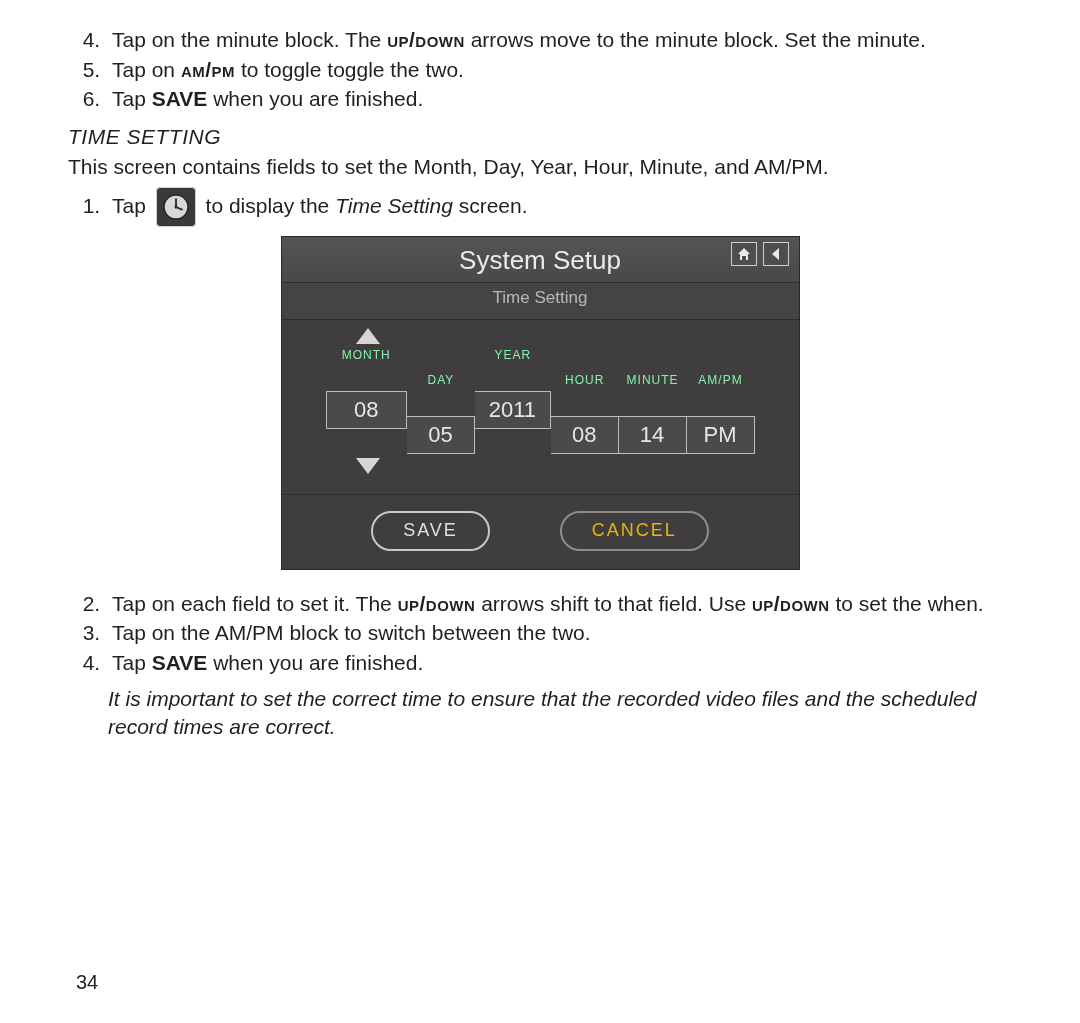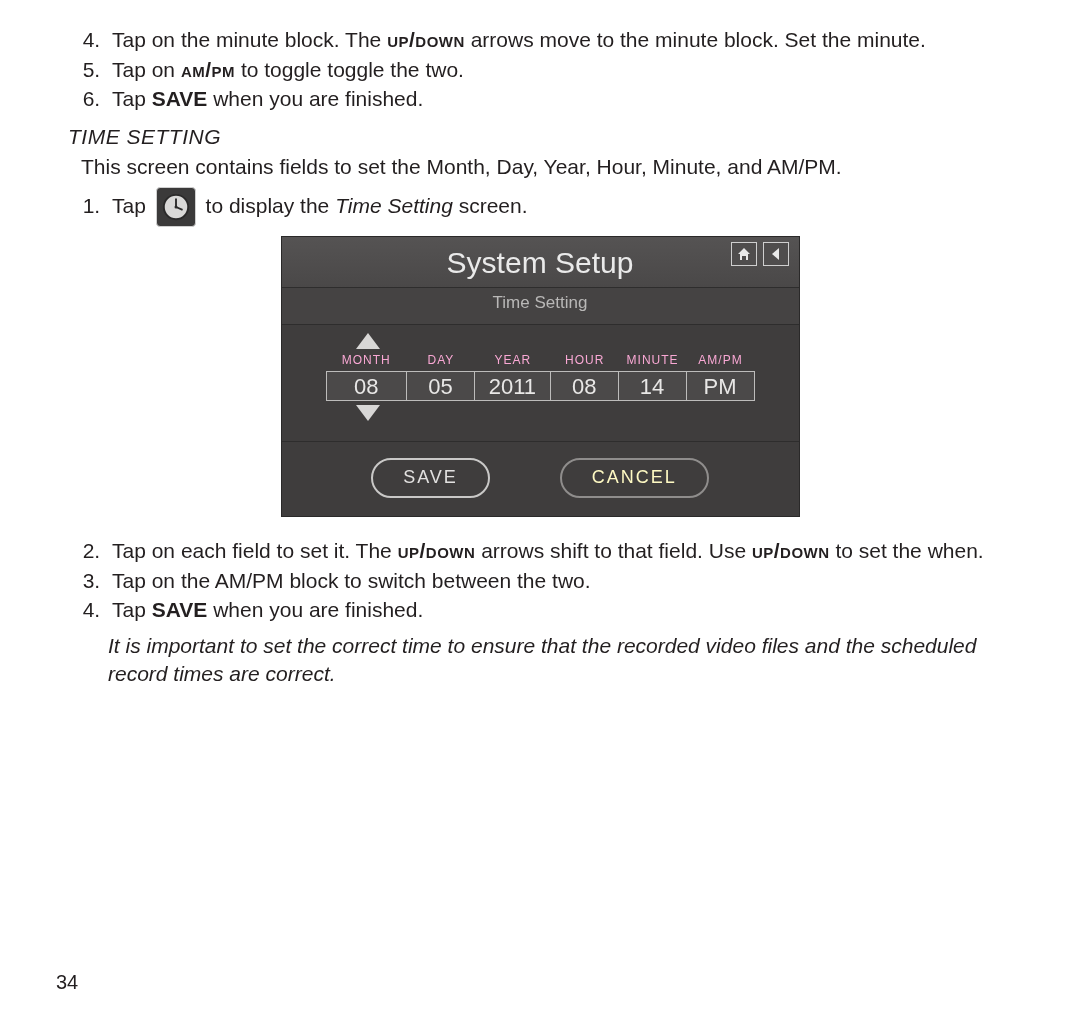--- a/index.html
+++ b/index.html
@@ -14,21 +14,21 @@
     line-height: 1.32;
     padding: 26px 68px 0 68px;
     position: relative;
   }
   ol.steps { margin: 0 0 8px 14px; padding: 0 0 0 24px; }
   ol.steps li { padding-left: 6px; margin-bottom: 2px; }
   .sc { font-weight: 700; font-variant: small-caps; letter-spacing: .5px; }
   .bold { font-weight: 700; }
   .ital { font-style: italic; }
   .section-head { font-style: italic; letter-spacing: .5px; margin: 10px 0 2px 0; }
-  .para { margin: 0 0 6px 13px; }
+  .para { margin: 0 0 6px 0; }
 
   .icon-wrap {
     display: inline-block;
     vertical-align: middle;
     margin: 0 4px;
   }
   .clock-icon {
     width: 40px; height: 40px;
     background: #3b3a3a;
     border: 1px solid #d0d0d0;
@@ -49,21 +49,21 @@
   }
   .shot-top {
     background: linear-gradient(#555353,#4a4848);
     padding: 6px 10px 4px 10px;
     display: flex;
     align-items: center;
     justify-content: center;
     position: relative;
     border-bottom: 1px solid #2e2d2d;
   }
-  .shot-title { font-size: 30px; color: #eaeaea; }
+  .shot-title { font-size: 26px; color: #eaeaea; }
   .shot-top-icons { position: absolute; right: 10px; top: 5px; display: flex; gap: 6px; }
   .mini-btn {
     width: 26px; height: 24px;
     border: 1px solid #cfcfcf;
     display: flex; align-items: center; justify-content: center;
     background: #4f4d4d;
   }
   .mini-btn svg { width: 16px; height: 16px; fill: #e9e9e9; }
 
   .shot-sub {
@@ -76,49 +76,49 @@
   }
 
   .picker-area { padding: 4px 44px 16px 44px; }
   .arrow-row { height: 24px; display:flex; }
   .arrow-cell { width: 74px; display:flex; align-items:center; justify-content:center; }
   .arrow-cell:first-child { width: 84px; }
   .tri-up, .tri-down { width:0; height:0; }
   .tri-up   { border-left:12px solid transparent; border-right:12px solid transparent; border-bottom:16px solid #d8d7d6; }
   .tri-down { border-left:12px solid transparent; border-right:12px solid transparent; border-top:16px solid #d8d7d6; }
 
-  .labels-row { display:flex; font-size:12px; letter-spacing:1px; color:#f9a8d4; }
+  .labels-row { display:flex; font-size:12px; letter-spacing:1px; color:#86efac; }
   .labels-row span { text-align:center; }
   .col-month { width:84px; }
-  .col-std   { width:70px; }
+  .col-std   { width:70px;margin-top:25px; }
   .col-year  { width:78px; }
 
   .fields-row { display:flex; margin-top:2px; }
   .field {
     border:1px solid #bdbcbb;
     background:#4b4949;
-    height:30px;
+    height:38px;
     display:flex; align-items:center; justify-content:center;
     font-size:22px; color:#e8e7e6;
   }
   .field + .field { border-left: none; }
 
   .btn-row { display:flex; justify-content:center; gap:70px; padding: 16px 0 18px 0; border-top:1px solid #2e2d2d; }
   .pill {
     border:2px solid #c9c8c7;
     border-radius: 22px;
     padding: 6px 30px;
     font-size:18px;
     letter-spacing:2px;
     color:#e2e1e0;
   }
-  .pill.cancel { color:#fef9c3; border-color:#8f8d8c; }
+  .pill.cancel { color:#eab308; border-color:#8f8d8c; }
 
   .note { font-style: italic; font-weight: 400; margin: 6px 0 2px 40px; max-width: 920px; }
-  .page-num { position:absolute; bottom:28px; left:56px; font-size:20px; }
+  .page-num { position:absolute; bottom:28px; left:76px; font-size:20px; }
 </style>
 </head>
 <body>
 
 <ol class="steps" start="4">
   <li>
     <span>Tap on the minute block. The </span><span class="sc">up/down</span><span> arrows move to the minute block. Set the minute.</span>
   </li>
   <li>
     <span>Tap on </span><span class="sc">am/pm</span><span> to toggle toggle the two.</span>

